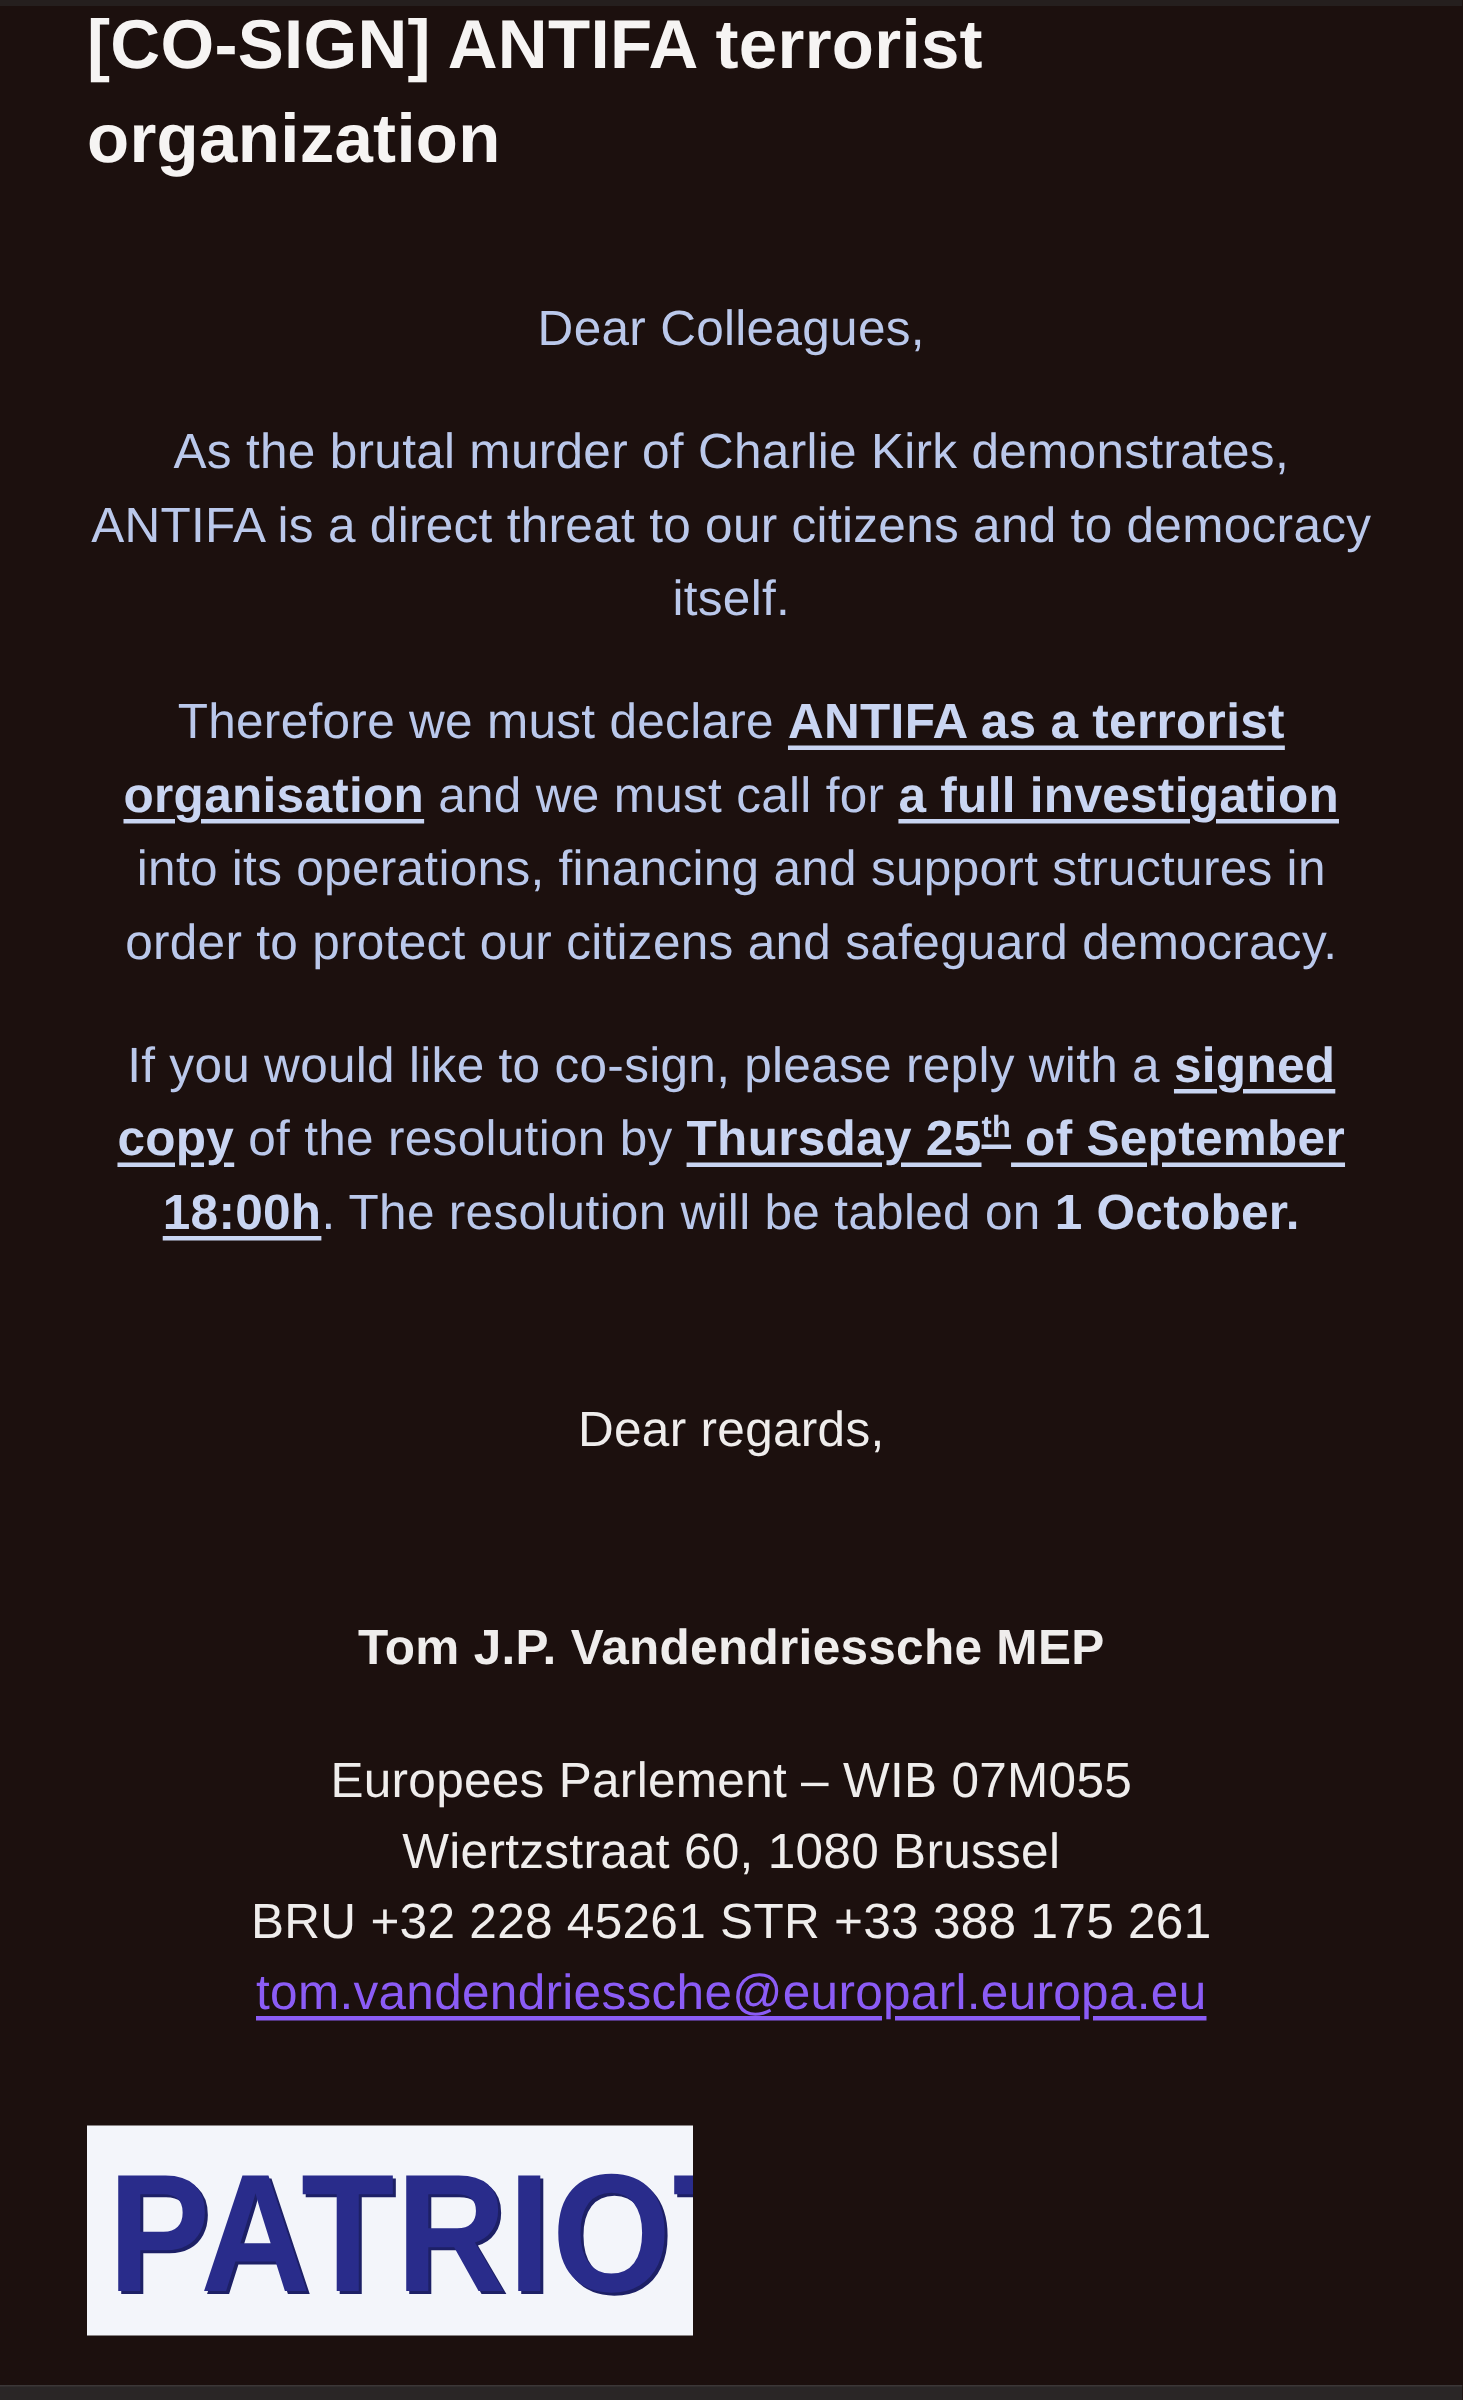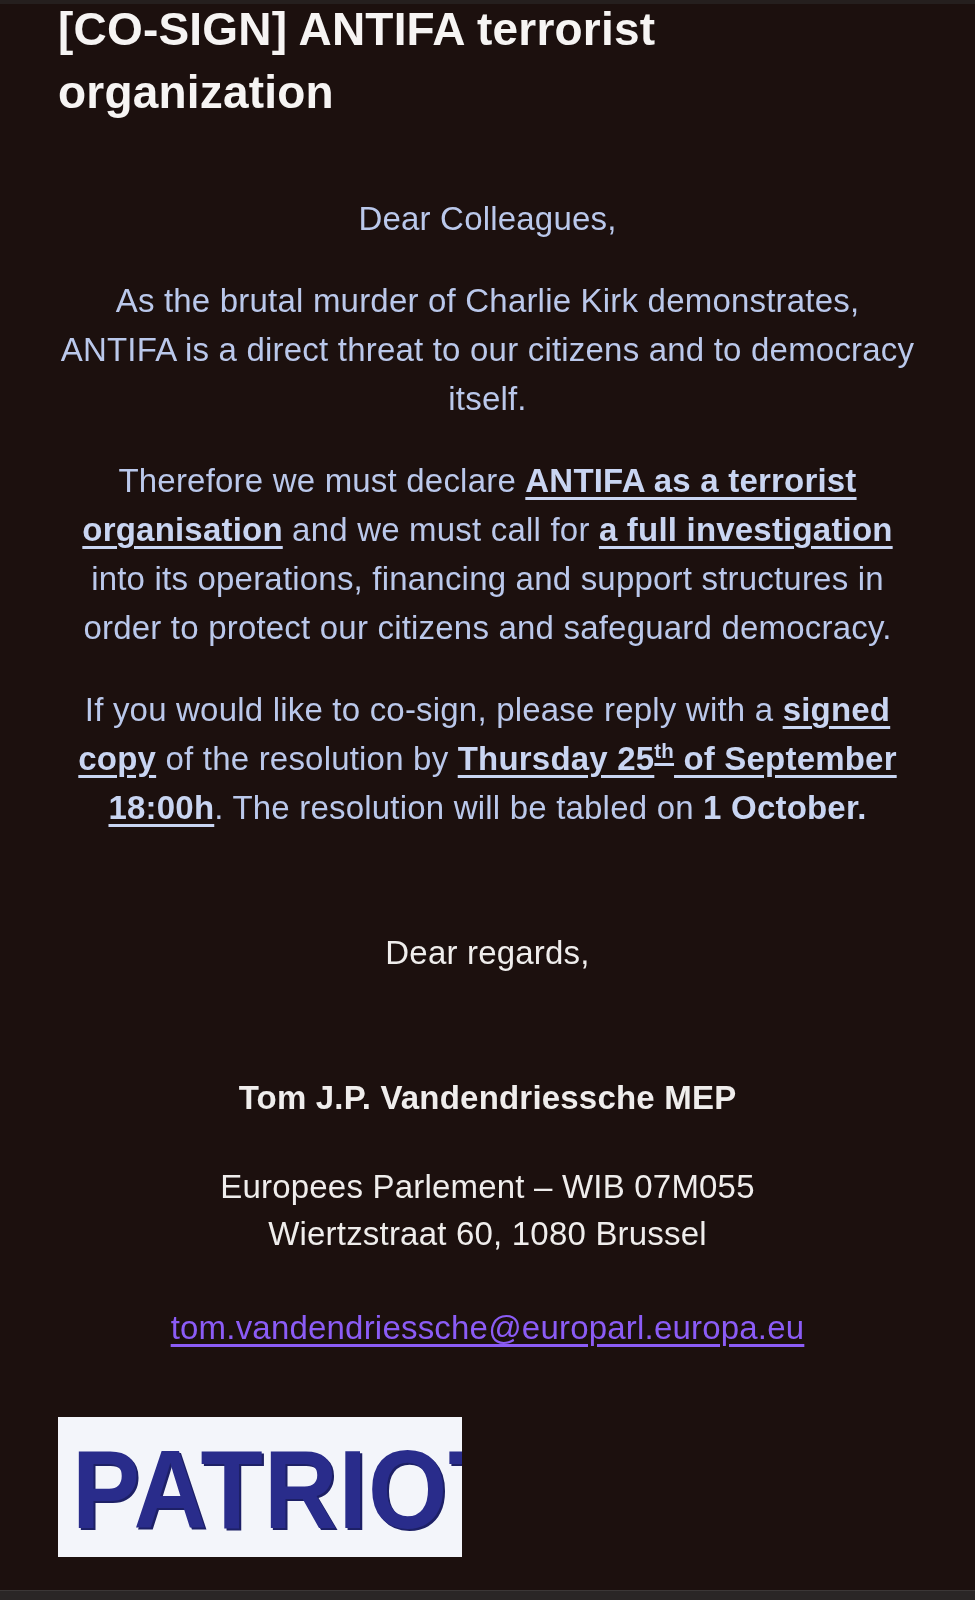--- a/index.html
+++ b/index.html
@@ -102,21 +102,21 @@
 
   <div data-name="email-paragraphs">
       <p class="blue" data-name="greeting"><span data-name="text-segment">Dear Colleagues,</span></p>
       <p class="blue" data-name="para-threat"><span data-name="text-segment">As the brutal murder of Charlie Kirk demonstrates, ANTIFA is a direct threat to our citizens and to democracy itself.</span></p>
       <p class="blue" data-name="para-declare"><span data-name="text-segment">Therefore we must declare </span><span data-name="text-segment" class="b u">ANTIFA as a terrorist organisation</span><span data-name="text-segment"> and we must call for </span><span data-name="text-segment" class="b u">a full investigation</span><span data-name="text-segment"> into its operations, financing and support structures in order to protect our citizens and safeguard democracy.</span></p>
       <p class="blue" data-name="para-cosign"><span data-name="text-segment">If you would like to co-sign, please reply with a </span><span data-name="text-segment" class="b u">signed copy</span><span data-name="text-segment"> of the resolution by </span><span data-name="text-segment" class="b u">Thursday 25</span><span data-name="text-segment" class="b u sup">th</span><span data-name="text-segment" class="b u"> of September 18:00h</span><span data-name="text-segment">. The resolution will be tabled on </span><span data-name="text-segment" class="b">1 October.</span></p>
       <p class="spacer " data-name="blank-line-1"></p>
       <p class="white" data-name="closing"><span data-name="text-segment">Dear regards,</span></p>
       <p class="spacer " data-name="blank-line-2"></p>
       <p class="white" data-name="sender-name"><span data-name="text-segment" class="b">Tom J.P. Vandendriessche MEP</span></p>
-      <p class="white" data-name="address-block"><span data-name="text-segment">Europees Parlement – WIB 07M055</span><br><span data-name="text-segment">Wiertzstraat 60, 1080 Brussel</span><br><br><a class="link" href="#" data-name="email-address-link">tom.vandendriessche@europarl.europa.eu</a></p>
+      <p class="white" data-name="address-block"><span data-name="text-segment">Europees Parlement – WIB 07M055</span><br><span data-name="text-segment">Wiertzstraat 60, 1080 Brussel</span><br><span data-name="text-segment">BRU +32 228 45261 STR +33 388 175 261</span><br><a class="link" href="#" data-name="email-address-link">tom.vandendriessche@europarl.europa.eu</a></p>
     </div>
 
   <div class="logo-box" data-name="patriots-logo">
     <span class="logo-text" data-name="patriots-logo-text">PATRIOTS</span>
   </div>
 </div>
 
 <div class="bottom-edge" data-name="bottom-edge-bar"></div>
 
 </body></html>

